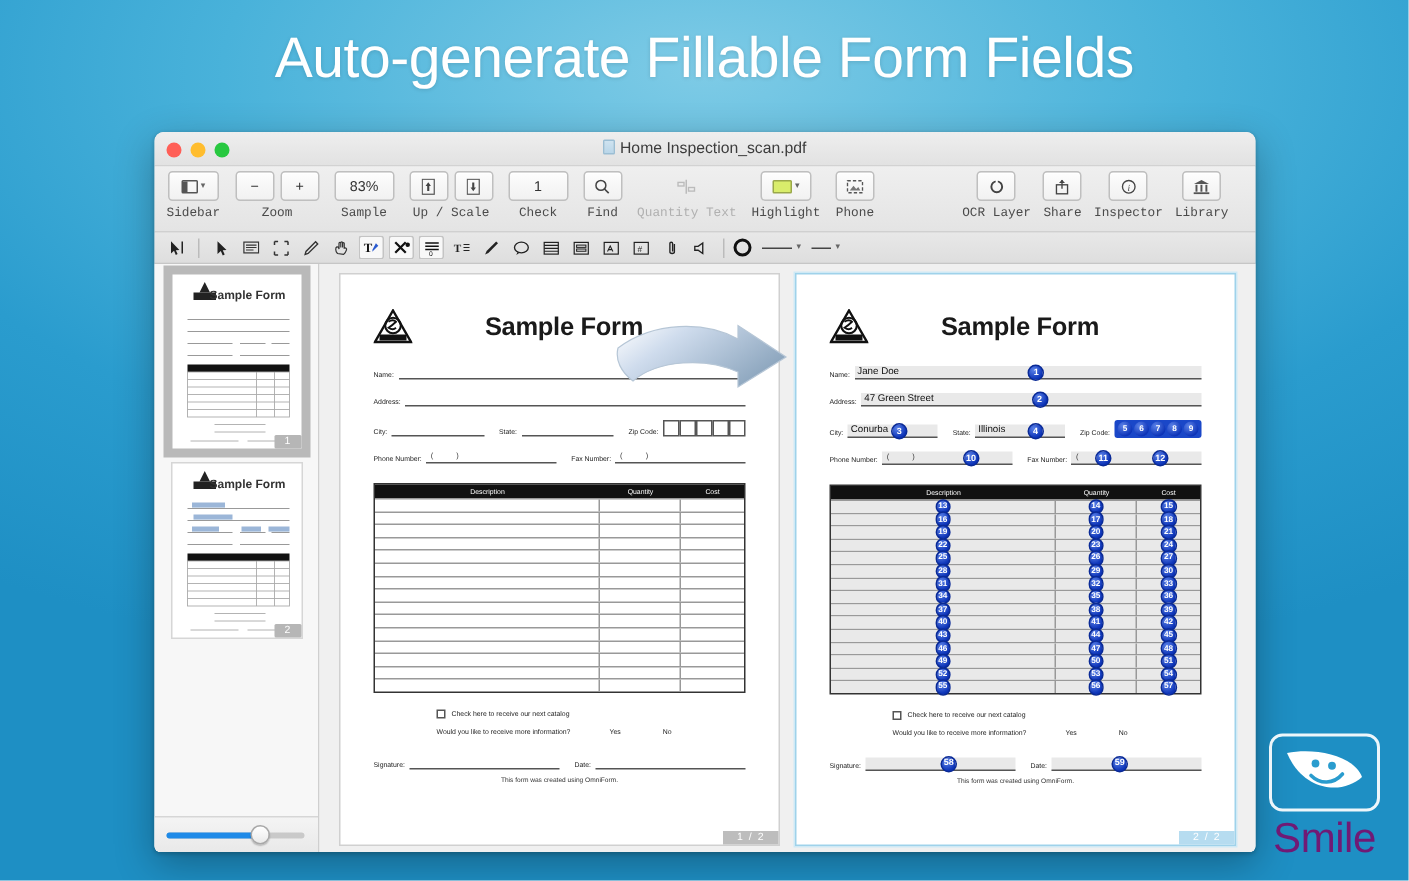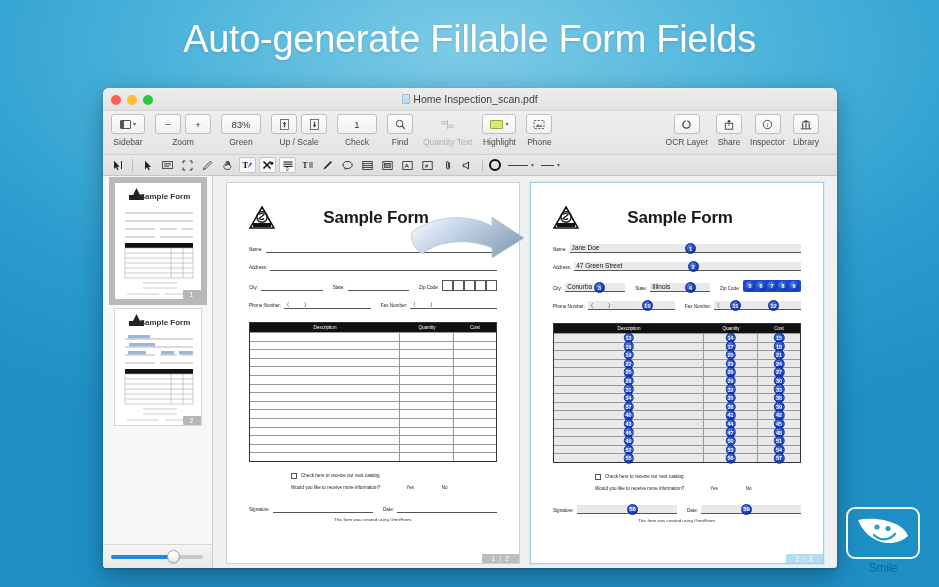--- a/index.html
+++ b/index.html
@@ -67,21 +67,21 @@
   .tb-btn {
     min-width: 26px; height: 20px; padding: 0 4px;
     background: linear-gradient(#fdfdfd, #f1f1f1);
     border: 1px solid #bfbfbf; border-radius: 3px;
     display: flex; align-items: center; justify-content: center; gap: 2px;
     font-size: 9.5px; color: #333;
     box-shadow: 0 1px 0 rgba(255,255,255,0.8) inset;
   }
   .tb-btn.wide { min-width: 40px; }
   .tb-btn.mid { min-width: 34px; }
-  .tb-label { font-size: 8.5px; color: #4a4a4a; margin-top: 3px; white-space: nowrap; }
+  .tb-label { font-size: 8.5px; color: #4a4a4a; margin-top: 3px; white-space: nowrap; font-family: Liberation Mono, monospace; }
   .tb-label.dim { color: #b0b0b0; }
   .chev { font-size: 6px; color: #666; line-height: 1; }
   .sidebar-glyph { width: 11px; height: 9px; border: 1px solid #555; border-radius: 1px; display:inline-block; position: relative; }
   .sidebar-glyph::before { content:""; position:absolute; left:0; top:0; bottom:0; width:3px; background:#555; }
   .hl-swatch { width: 13px; height: 9px; background: #d9ed6b; border: 1px solid #9aa84a; border-radius: 1px; }
   .spacer { flex: 1 1 auto; }
 
   .icon-svg { display:block; }
 
   
@@ -226,21 +226,21 @@
 
   
   .smile-logo {
     position: absolute; right: 14px; bottom: 12px; width: 84px; text-align: center;
   }
   .smile-badge {
     width: 74px; height: 52px; margin: 0 auto;
     border: 2.5px solid rgba(255,255,255,0.92); border-radius: 9px;
     display: flex; align-items: center; justify-content: center;
   }
-  .smile-word { color: #0369a1; font-size: 12px; margin-top: 2px; letter-spacing: -0.3px; }
+  .smile-word { color: #701a75; font-size: 28px; margin-top: 2px; letter-spacing: -0.3px; }
 </style>
 </head>
 <body>
 
 <div class="hero-title">Auto-generate Fillable Form Fields</div>
 
 <div class="window">
 
   <div class="titlebar">
     <div class="traffic">
@@ -270,21 +270,21 @@
         <div class="tb-btn">−</div>
         <div class="tb-btn">+</div>
       </div>
       <div class="tb-label">Zoom</div>
     </div>
 
     <div class="tb-group">
       <div class="tb-btns">
         <div class="tb-btn wide">83%</div>
       </div>
-      <div class="tb-label">Green</div>
+      <div class="tb-label">Sample</div>
     </div>
 
     <div class="tb-group">
       <div class="tb-btns">
         <div class="tb-btn">
           <svg class="icon-svg" width="9" height="11" viewBox="0 0 9 11">
             <rect x="0.5" y="0.5" width="8" height="10" fill="none" stroke="#555" stroke-width="0.8"></rect>
             <path d="M4.5 2.5 L6.3 5 L5.2 5 L5.2 8.3 L3.8 8.3 L3.8 5 L2.7 5 Z" fill="#444"></path>
           </svg>
         </div>

